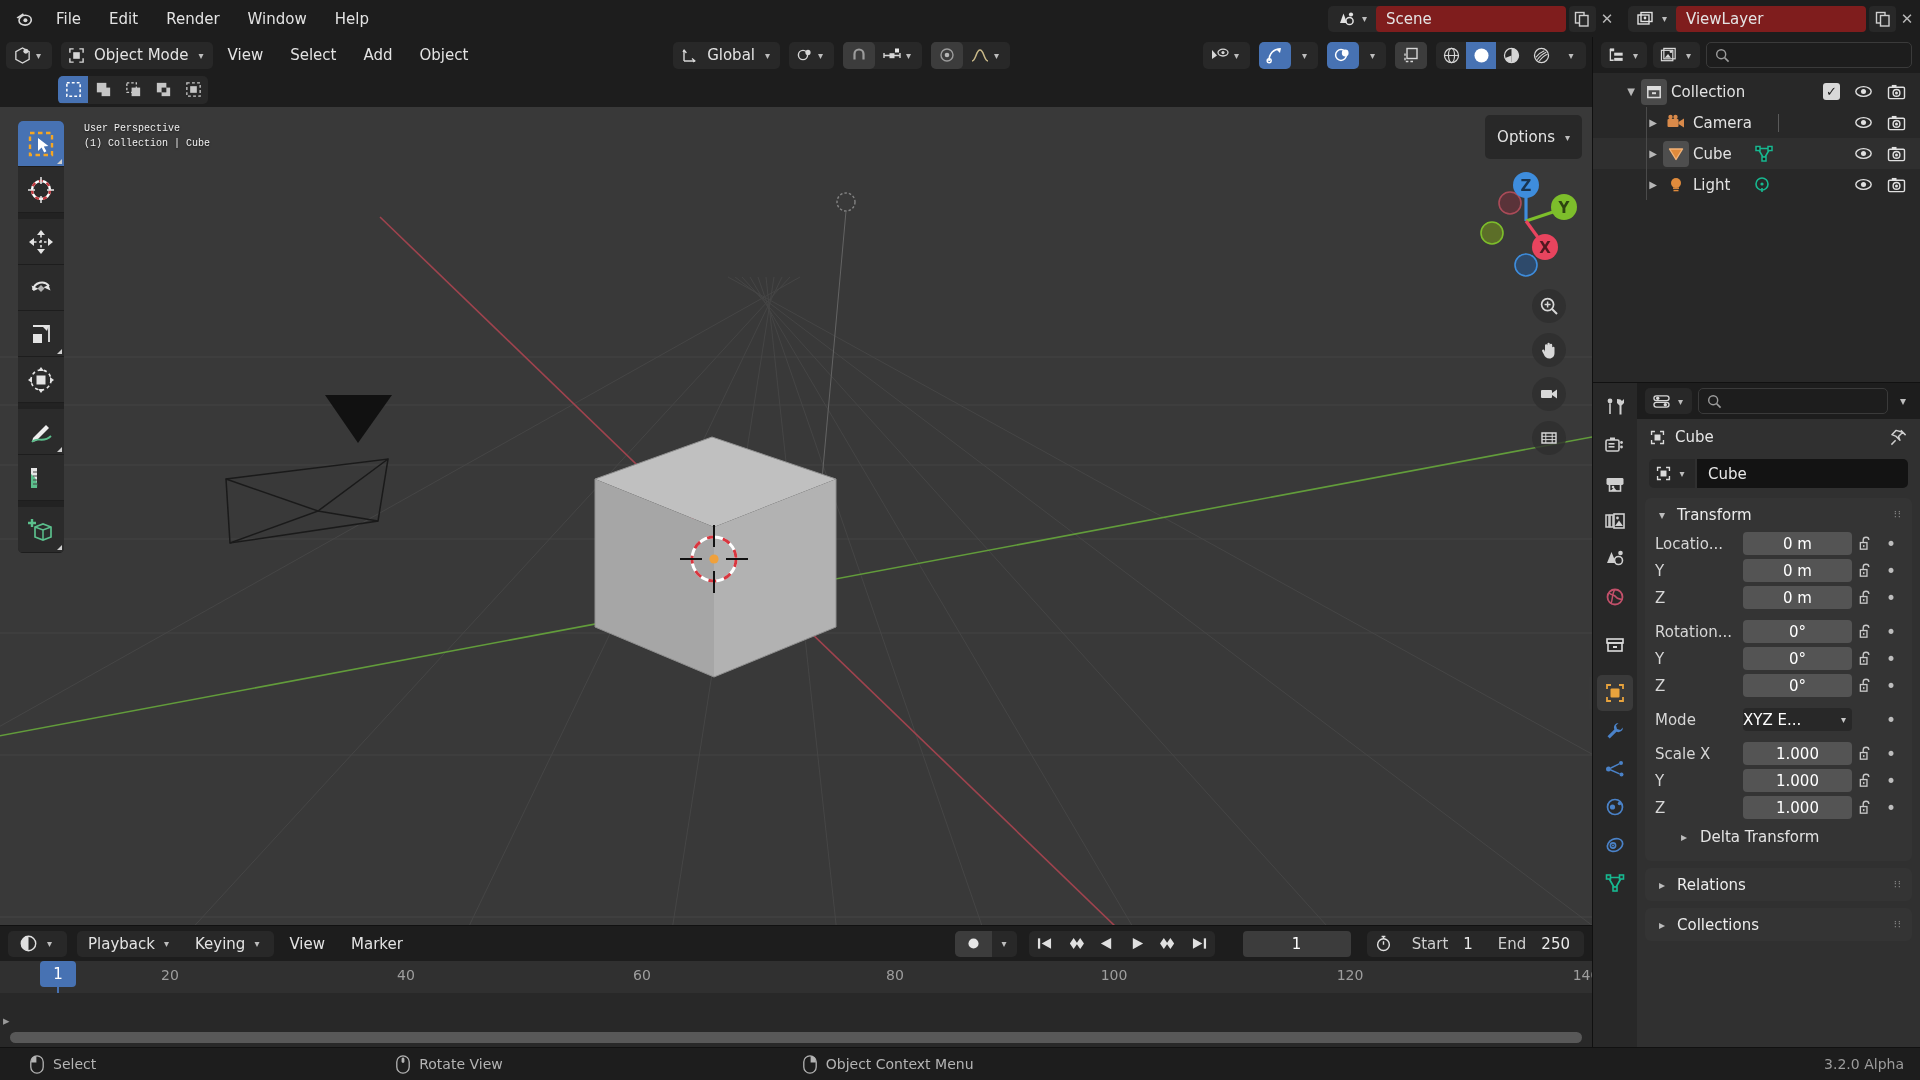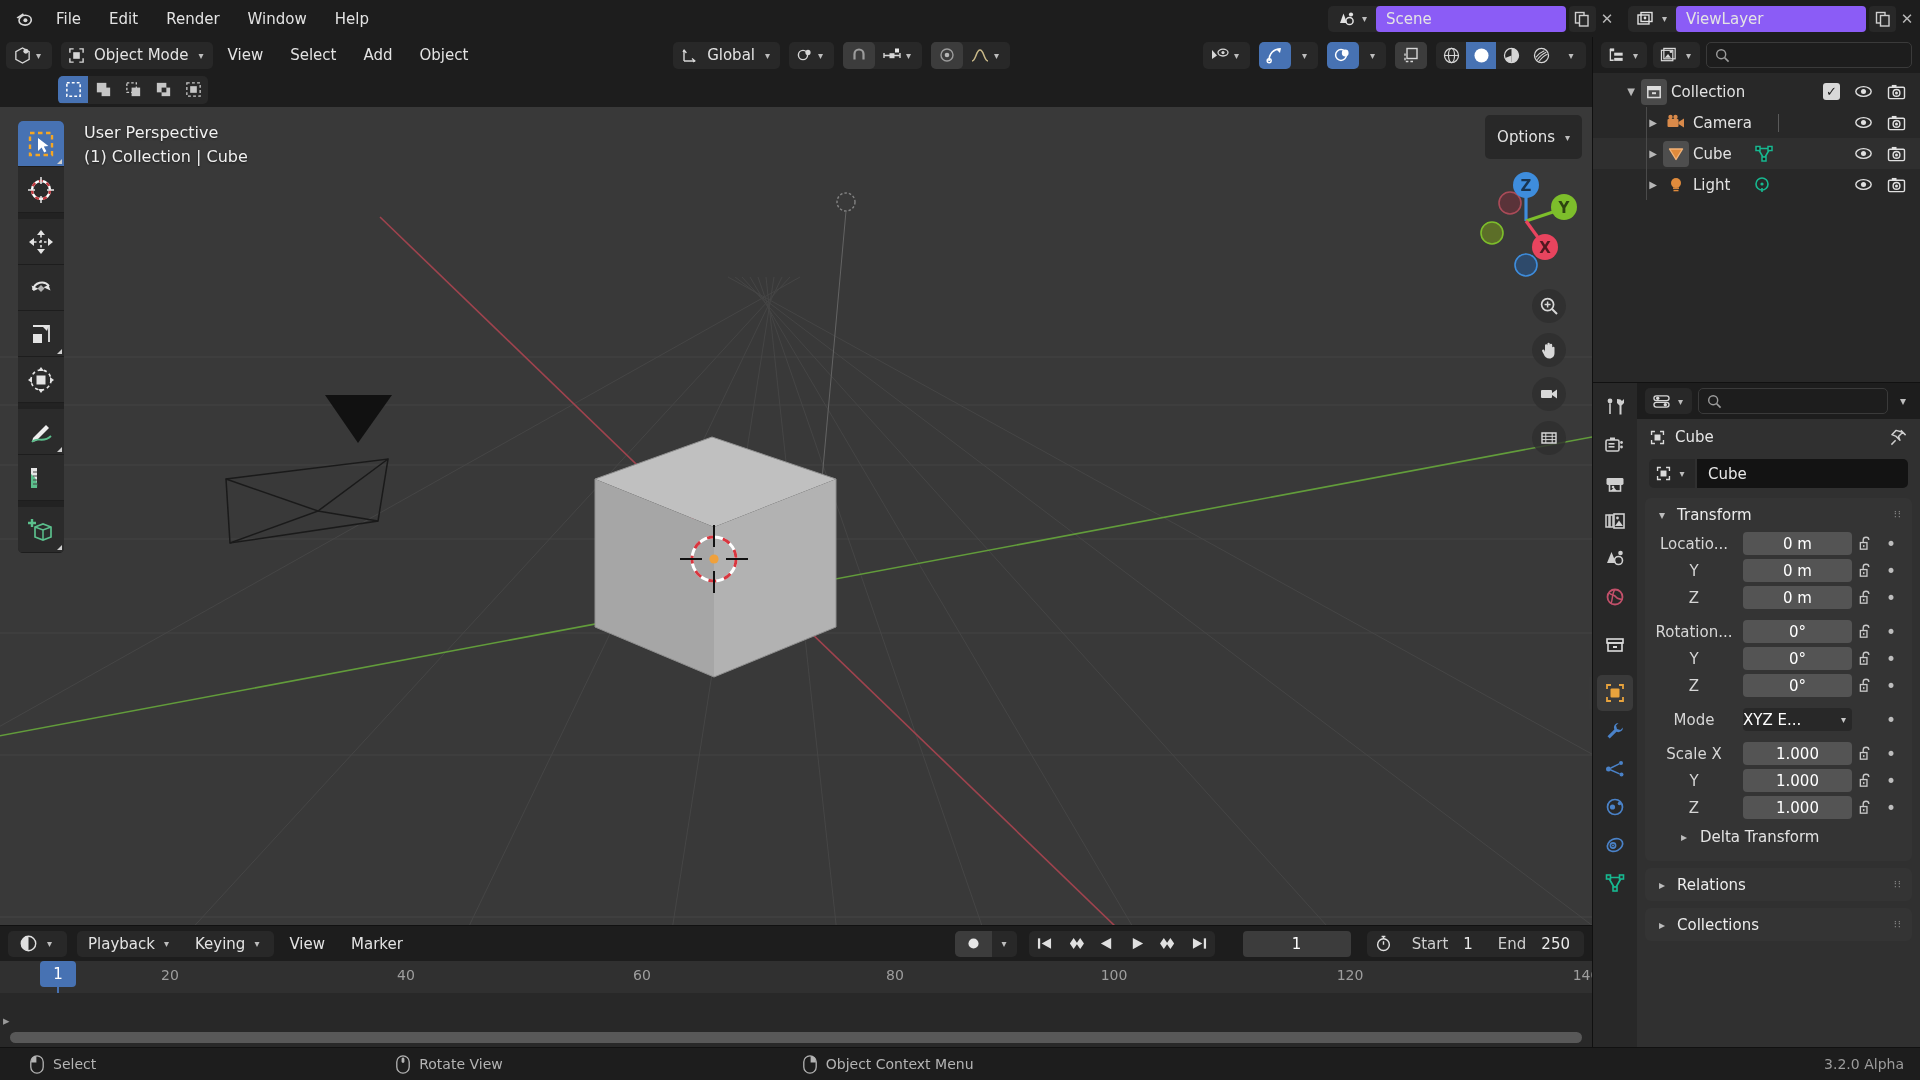--- a/index.html
+++ b/index.html
@@ -14,21 +14,21 @@
   
   .topbar{ height:37px; background:#1d1d1d; display:flex; align-items:center; flex:0 0 37px; padding-left:8px; }
   .blender-logo{ width:34px; height:34px; display:flex; align-items:center; justify-content:center; }
   .menu-item{ padding:3px 14px; font-size:15px; color:#e3e3e3; border-radius:4px; cursor:default; white-space:nowrap;}
   .wstabs{ display:flex; align-items:center; margin-left:12px; height:37px; }
   .wstab{ padding:6px 14px; font-size:15px; color:#9a9a9a; border-radius:5px 5px 0 0; white-space:nowrap; }
   .wstab.active{ background:#303030; color:#f2f2f2; }
   .topbar-right{ margin-left:auto; display:flex; align-items:center; height:37px; padding-right:2px;}
   .scene-field{ display:flex; align-items:center; background:#282828; border-radius:5px; height:26px; margin-left:6px;}
   .scene-ico{ display:flex; align-items:center; gap:2px; padding:0 5px 0 8px; height:26px;}
-  .scene-name{ background:#8b5cf6; height:26px; display:flex; align-items:center; padding:0 10px; min-width:190px; border-radius:4px; color:#e4e4e4; font-size:15px;}
+  .scene-name{ background:#7f1d1d; height:26px; display:flex; align-items:center; padding:0 10px; min-width:190px; border-radius:4px; color:#e4e4e4; font-size:15px;}
   .mini-btn{ width:27px; height:26px; display:flex; align-items:center; justify-content:center; background:#282828; border-radius:4px; margin-left:3px;}
   .x-btn{ width:22px; height:26px; display:flex;align-items:center;justify-content:center; color:#b9b9b9; font-size:15px;}
 
   
   .main{ flex:1; display:flex; min-height:0; }
   .leftcol{ flex:1; display:flex; flex-direction:column; min-width:0; }
   .rightcol{ width:328px; flex:0 0 328px; display:flex; flex-direction:column; background:#1d1d1d; border-left:1px solid #101010;}
 
   
   .viewport-wrap{ flex:1; position:relative; min-height:0; display:flex; flex-direction:column; }
@@ -49,21 +49,21 @@
   .vp-canvas{ position:absolute; inset:0; }
   .options-btn{ position:absolute; right:10px; top:8px; background:#282828; border-radius:5px; height:44px; display:flex; align-items:center; padding:0 8px 0 12px; font-size:15px; color:#e4e4e4; gap:6px;}
 
   
   .toolbar{ position:absolute; left:18px; top:14px; display:flex; flex-direction:column; width:46px; background:#1d1d1dcc; border-radius:5px; overflow:hidden;}
   .tool{ width:46px; height:46px; display:flex; align-items:center; justify-content:center; background:#2b2b2b; position:relative; border-bottom:1px solid #1d1d1d;}
   .tool.active{ background:#4772b3; }
   .tool .corner{ position:absolute; right:2px; bottom:2px; width:0;height:0; border-left:5px solid transparent; border-bottom:5px solid #cfcfcf;}
   .tool.gap{ margin-top:6px; }
 
-  .vp-text{ position:absolute; left:84px; top:14px; font-size:16px; color:#f0f0f0; text-shadow:0 1px 2px #0008; line-height:1.5; pointer-events:none;}
+  .vp-text{ position:absolute; left:84px; top:14px; font-size:10px; color:#f0f0f0; text-shadow:0 1px 2px #0008; line-height:1.5; pointer-events:none;font-family:Liberation Mono, monospace;}
 
   
   .gizmo{ position:absolute; right:10px; top:58px; width:112px; height:112px; }
   .navbtns{ position:absolute; right:26px; top:182px; display:flex; flex-direction:column; gap:10px; }
   .navbtn{ width:34px;height:34px;border-radius:50%; background:#2e2e2ecc; display:flex;align-items:center;justify-content:center; color:#d8d8d8;}
 
   
   .timeline{ height:122px; flex:0 0 122px; background:#282828; display:flex; flex-direction:column; border-top:1px solid #111;}
   .tl-header{ height:35px; background:#1d1d1d; display:flex; align-items:center; padding:0 8px; gap:4px; flex:0 0 35px;}
   .tl-grp{ display:flex; align-items:center; background:#282828; border-radius:5px; height:26px; }
@@ -112,21 +112,21 @@
   .pin{ margin-left:auto; color:#cfcfcf; }
   .namefield-row{ padding:4px 12px 10px 12px; display:flex; }
   .namefield{ display:flex; width:100%; height:29px; }
   .namefield .nf-ico{ width:46px; background:#282828; border-radius:5px 0 0 5px; display:flex; align-items:center; justify-content:center; gap:3px;}
   .namefield .nf-val{ flex:1; background:#131313; border-radius:0 5px 5px 0; display:flex; align-items:center; padding:0 11px; font-size:15px; color:#e8e8e8; margin-left:2px;}
   .panel{ background:#343434; border-radius:6px; margin:0 8px 7px 8px; }
   .panel-hdr{ height:33px; display:flex; align-items:center; padding:0 10px; font-size:15px; color:#ececec; gap:8px;}
   .panel-hdr .grip{ margin-left:auto; color:#8b8b8b; letter-spacing:1px; font-size:10px;}
   .panel-body{ padding:0 10px 9px 10px; }
   .prow{ display:flex; align-items:center; height:25px; margin-bottom:2px; }
-  .prow .plabel{ width:88px; text-align:center; font-size:15px; color:#d6d6d6; padding-right:10px; white-space:nowrap; overflow:hidden;}
+  .prow .plabel{ width:88px; text-align:left; font-size:15px; color:#d6d6d6; padding-right:10px; white-space:nowrap; overflow:hidden;}
   .pval{ flex:1; background:#545454; border-radius:4px; height:23px; display:flex; align-items:center; justify-content:center; font-size:15px; color:#fff;}
   .pval.dark{ background:#282828; justify-content:flex-start; position:relative; padding-right:14px;}
   .pval.dark .dd{ position:absolute; right:6px; font-size:10px; color:#c7c7c7;}
   .lockico{ width:28px; display:flex; align-items:center; justify-content:center; color:#c9c9c9;}
   .dotico{ width:22px; display:flex; align-items:center; justify-content:center; color:#bdbdbd; font-size:17px;}
   .subpanel{ display:flex; align-items:center; height:30px; padding-left:22px; font-size:15px; color:#e3e3e3; gap:9px;}
   .gapsm{ height:7px; }
 
   
   .statusbar{ height:33px; flex:0 0 33px; background:#1d1d1d; display:flex; align-items:center; padding:0 16px; font-size:14px; color:#b4b4b4; gap:0; border-top:1px solid #111;}

